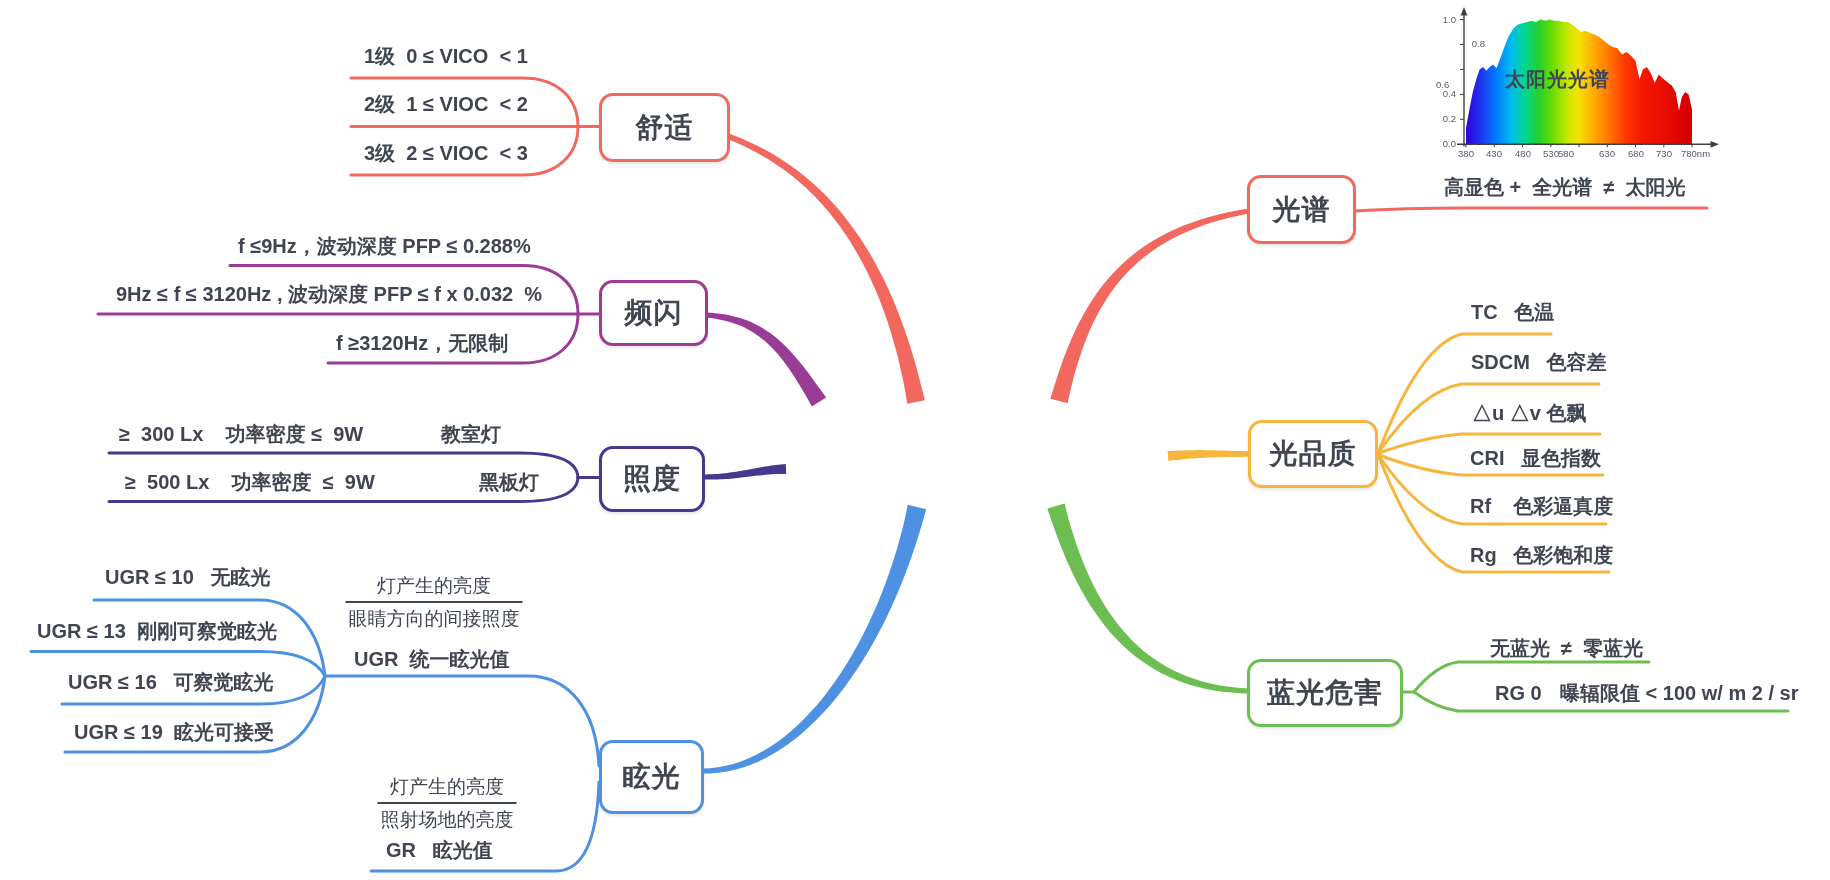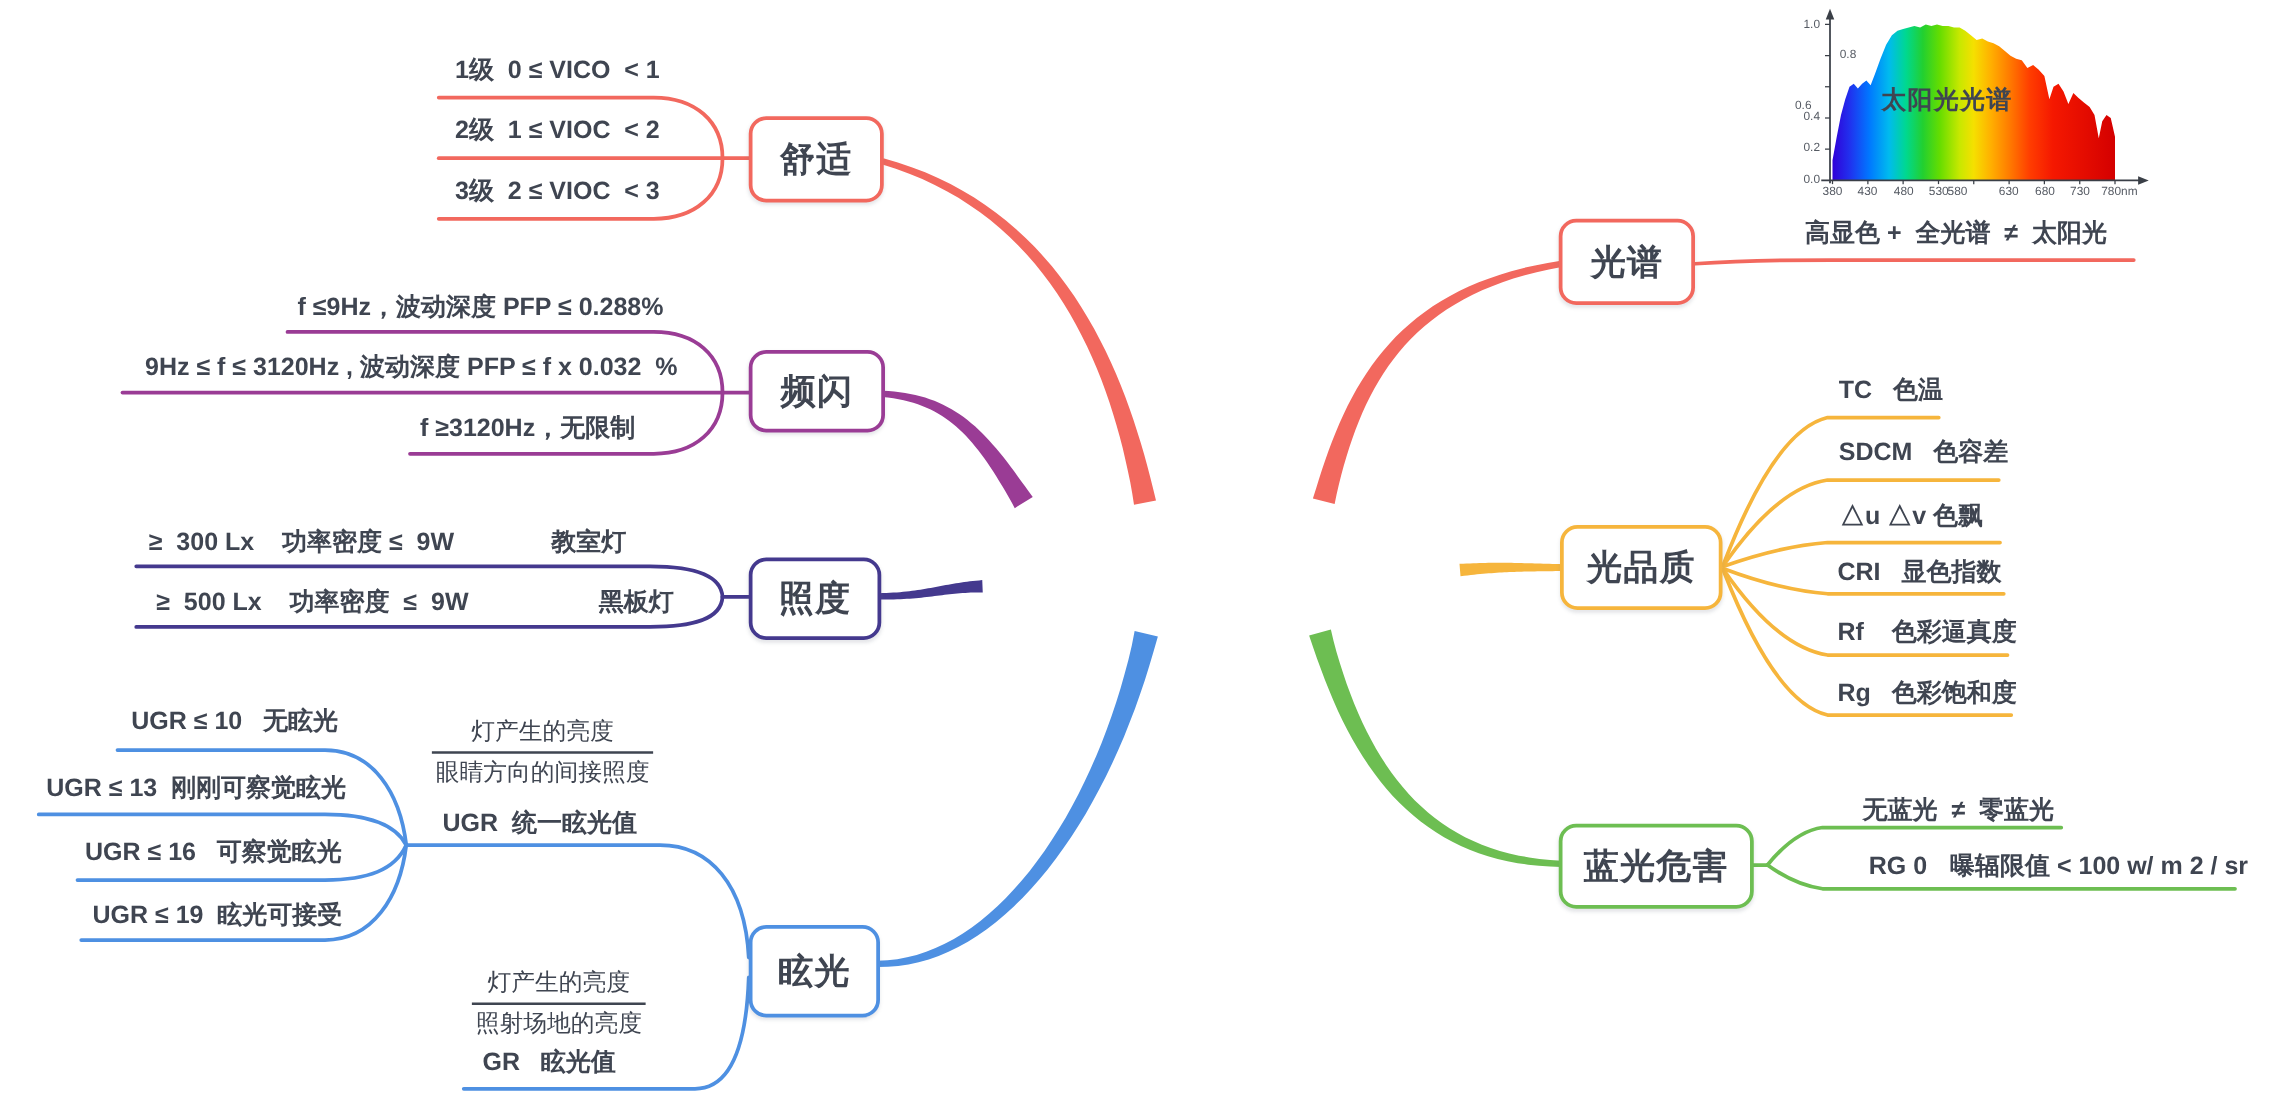--- a/index.html
+++ b/index.html
@@ -119,21 +119,21 @@
           <path d="M1635.5,144.3 V147.3"></path>
           <path d="M1663.8,144.3 V147.3"></path>
           <path d="M1692.0,144.3 V147.3"></path>
         </g>
     <polygon fill="#3a3f47" points="1464,7 1460.6,15.5 1467.4,15.5"></polygon>
     <polygon fill="#3a3f47" points="1719,144.3 1710.5,140.9 1710.5,147.7"></polygon>
   </g>
 </svg>
 
 
-<div class="node topic" style="left: 599px; top: 93px; width: 108px; height: 69px; border-color: rgb(242, 104, 94);">
+<div class="node topic" style="left: 599px; top: 93px; width: 131px; height: 69px; border-color: rgb(242, 104, 94);">
   <span class="nlabel">舒适</span>
 </div>
 <div class="node topic" style="left: 599px; top: 280px; width: 109px; height: 66px; border-color: rgb(154, 60, 149);">
   <span class="nlabel">频闪</span>
 </div>
 <div class="node topic" style="left: 599px; top: 446px; width: 106px; height: 66px; border-color: rgb(68, 57, 142);">
   <span class="nlabel">照度</span>
 </div>
 <div class="node topic" style="left: 599px; top: 740px; width: 105px; height: 74px; border-color: rgb(78, 144, 226);">
   <span class="nlabel">眩光</span>

